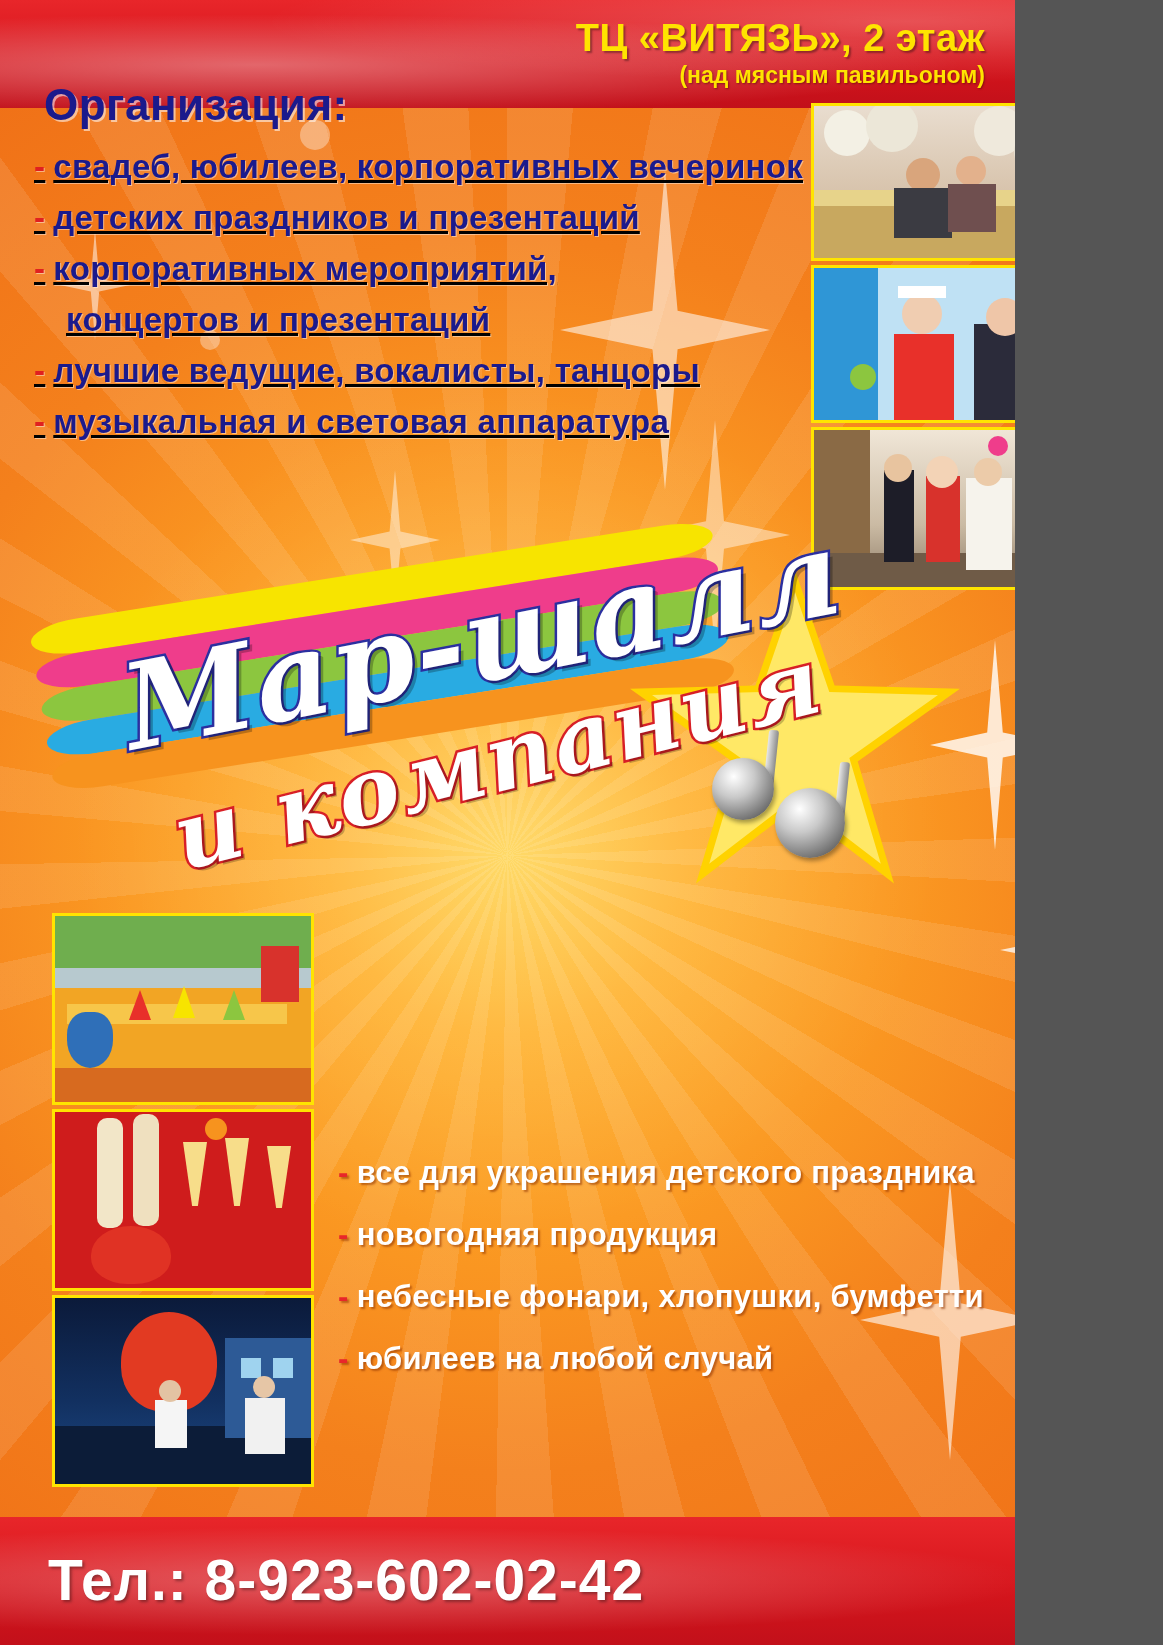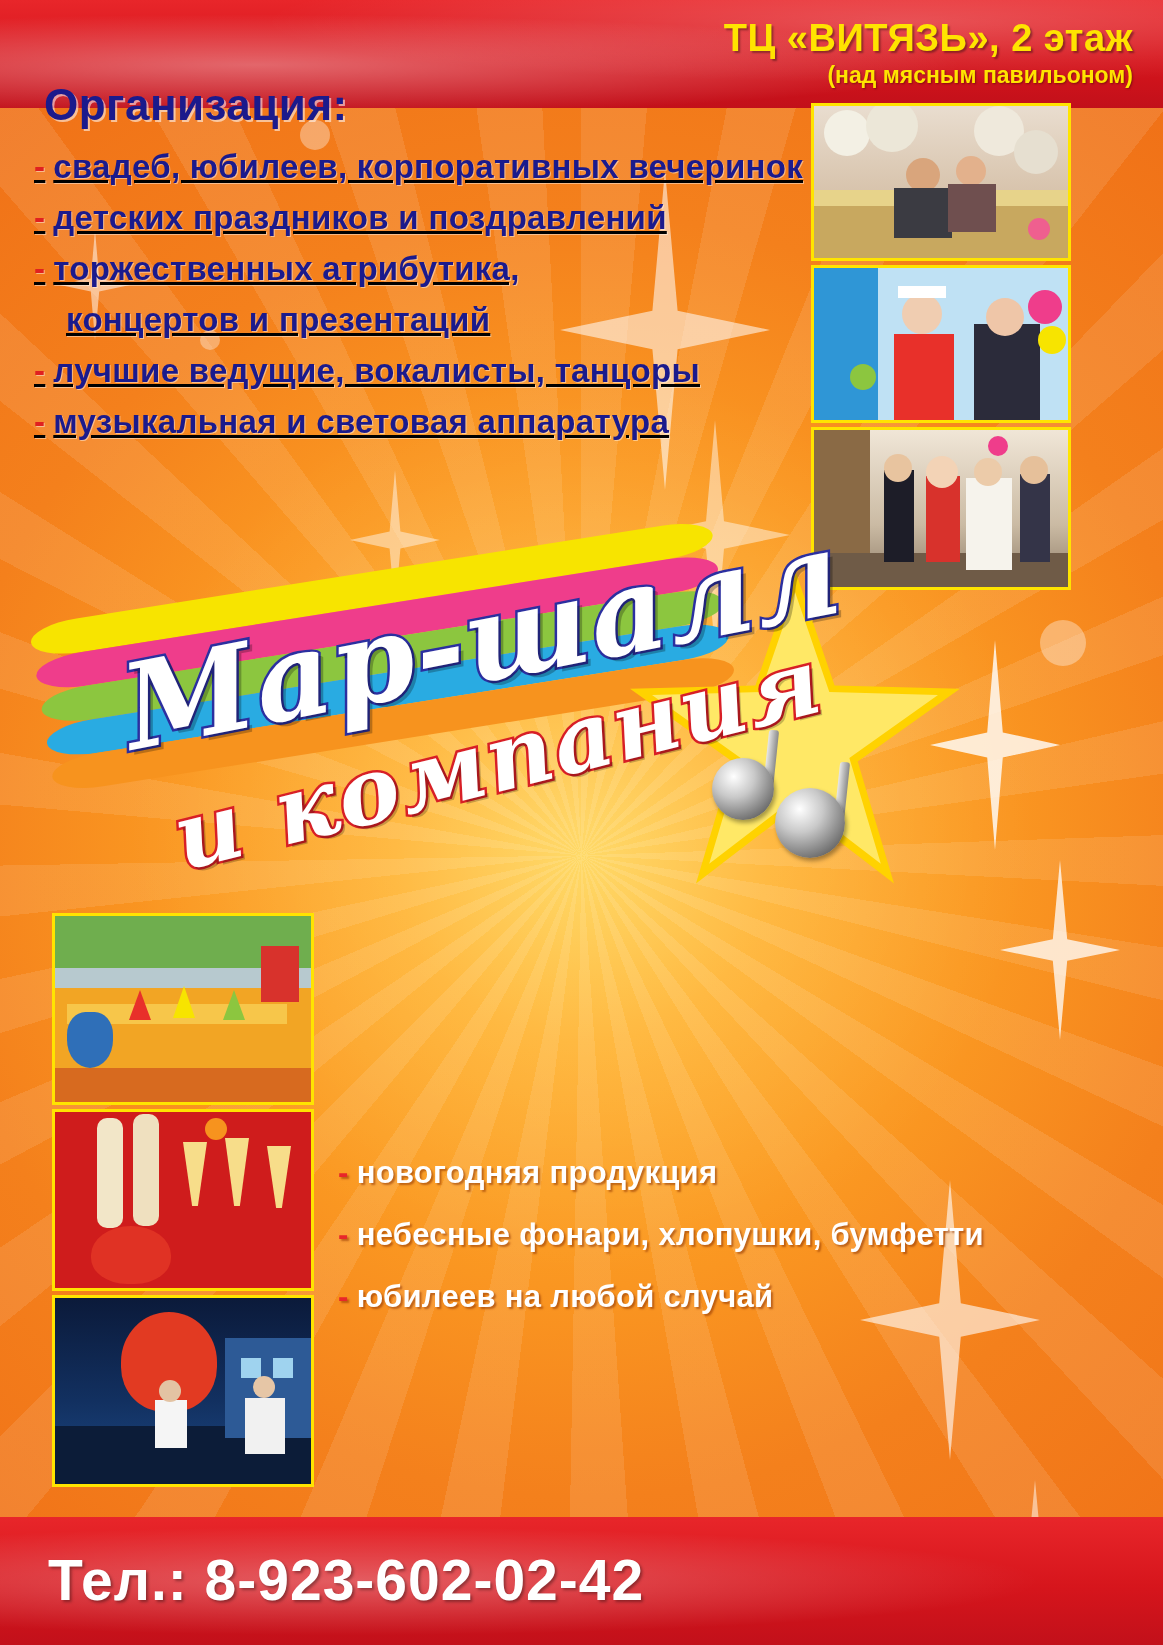--- a/index.html
+++ b/index.html
@@ -3,21 +3,21 @@
 <meta charset="utf-8">
 <title>Мар-шалл и компания</title>
 <style>
   html, body {
     margin: 0;
     padding: 0;
     background: #555;
   }
   .poster {
     position: relative;
-    width: 1163px;
+    width: 1015px;
     height: 1645px;
     overflow: hidden;
     font-family: "Liberation Sans", sans-serif;
     background:
       radial-gradient(circle at 50% 52%, #ffd24a 0%, #ffb22e 18%, #fb9a22 38%, #f4801c 62%, #ef6d16 100%);
   }
   
   .rays {
     position: absolute;
     inset: 0;
@@ -287,22 +287,22 @@
     <div class="glow"></div>
   </div>
   <div class="venue">
     <div class="line1">ТЦ «ВИТЯЗЬ», 2 этаж</div>
     <div class="line2">(над мясным павильоном)</div>
   </div>
 
   <div class="org-title">Организация:</div>
   <ul class="org-list">
     <li><span class="dash">-</span><span>свадеб, юбилеев, корпоративных вечеринок</span></li>
-    <li><span class="dash">-</span><span>детских праздников и поздравлений</span></li>
-    <li><span class="dash">-</span><span>торжественных атрибутика,</span></li>
+    <li><span class="dash">-</span><span>детских праздников и презентаций</span></li>
+    <li><span class="dash">-</span><span>корпоративных мероприятий,</span></li>
     <li class="cont"><span>концертов и презентаций</span></li>
     <li><span class="dash">-</span><span>лучшие ведущие, вокалисты, танцоры</span></li>
     <li><span class="dash">-</span><span>музыкальная и световая аппаратура</span></li>
   </ul>
 
   <div class="photo p1">
     <div class="ph-in photo1-bg">
       <div class="blob" style="left:10px;top:4px;width:46px;height:46px;background:#f3f0e4;"></div>
       <div class="blob" style="left:52px;top:-6px;width:52px;height:52px;background:#ece7d8;"></div>
       <div class="blob" style="left:160px;top:0px;width:50px;height:50px;background:#efe9dc;"></div>
@@ -402,20 +402,21 @@
       <div class="rect" style="left:218px;top:60px;width:20px;height:20px;background:#9fd3ef;"></div>
       <div class="blob" style="left:66px;top:14px;width:96px;height:100px;background:#e23a22;border-radius:50% 50% 45% 45%;"></div>
       <div class="rect" style="left:100px;bottom:36px;width:32px;height:48px;background:#f5f5f5;"></div>
       <div class="blob" style="left:104px;bottom:82px;width:22px;height:22px;background:#e3c3a3;"></div>
       <div class="rect" style="left:190px;bottom:30px;width:40px;height:56px;background:#f1f1f1;"></div>
       <div class="blob" style="left:198px;bottom:86px;width:22px;height:22px;background:#e6c6a6;"></div>
     </div>
   </div>
 
   <ul class="souvenir-list">
+    <li><span class="dash">-</span><span>все для украшения детского праздника</span></li>
     <li><span class="dash">-</span><span>новогодняя продукция</span></li>
     <li><span class="dash">-</span><span>небесные фонари, хлопушки, бумфетти</span></li>
     <li><span class="dash">-</span><span>юбилеев на любой случай</span></li>
   </ul>
 
   <div class="bottom-band">
     <div class="glow"></div>
   </div>
   <div class="phone" style="top:auto;bottom:32px;">Тел.: 8-923-602-02-42</div>
 </div>

